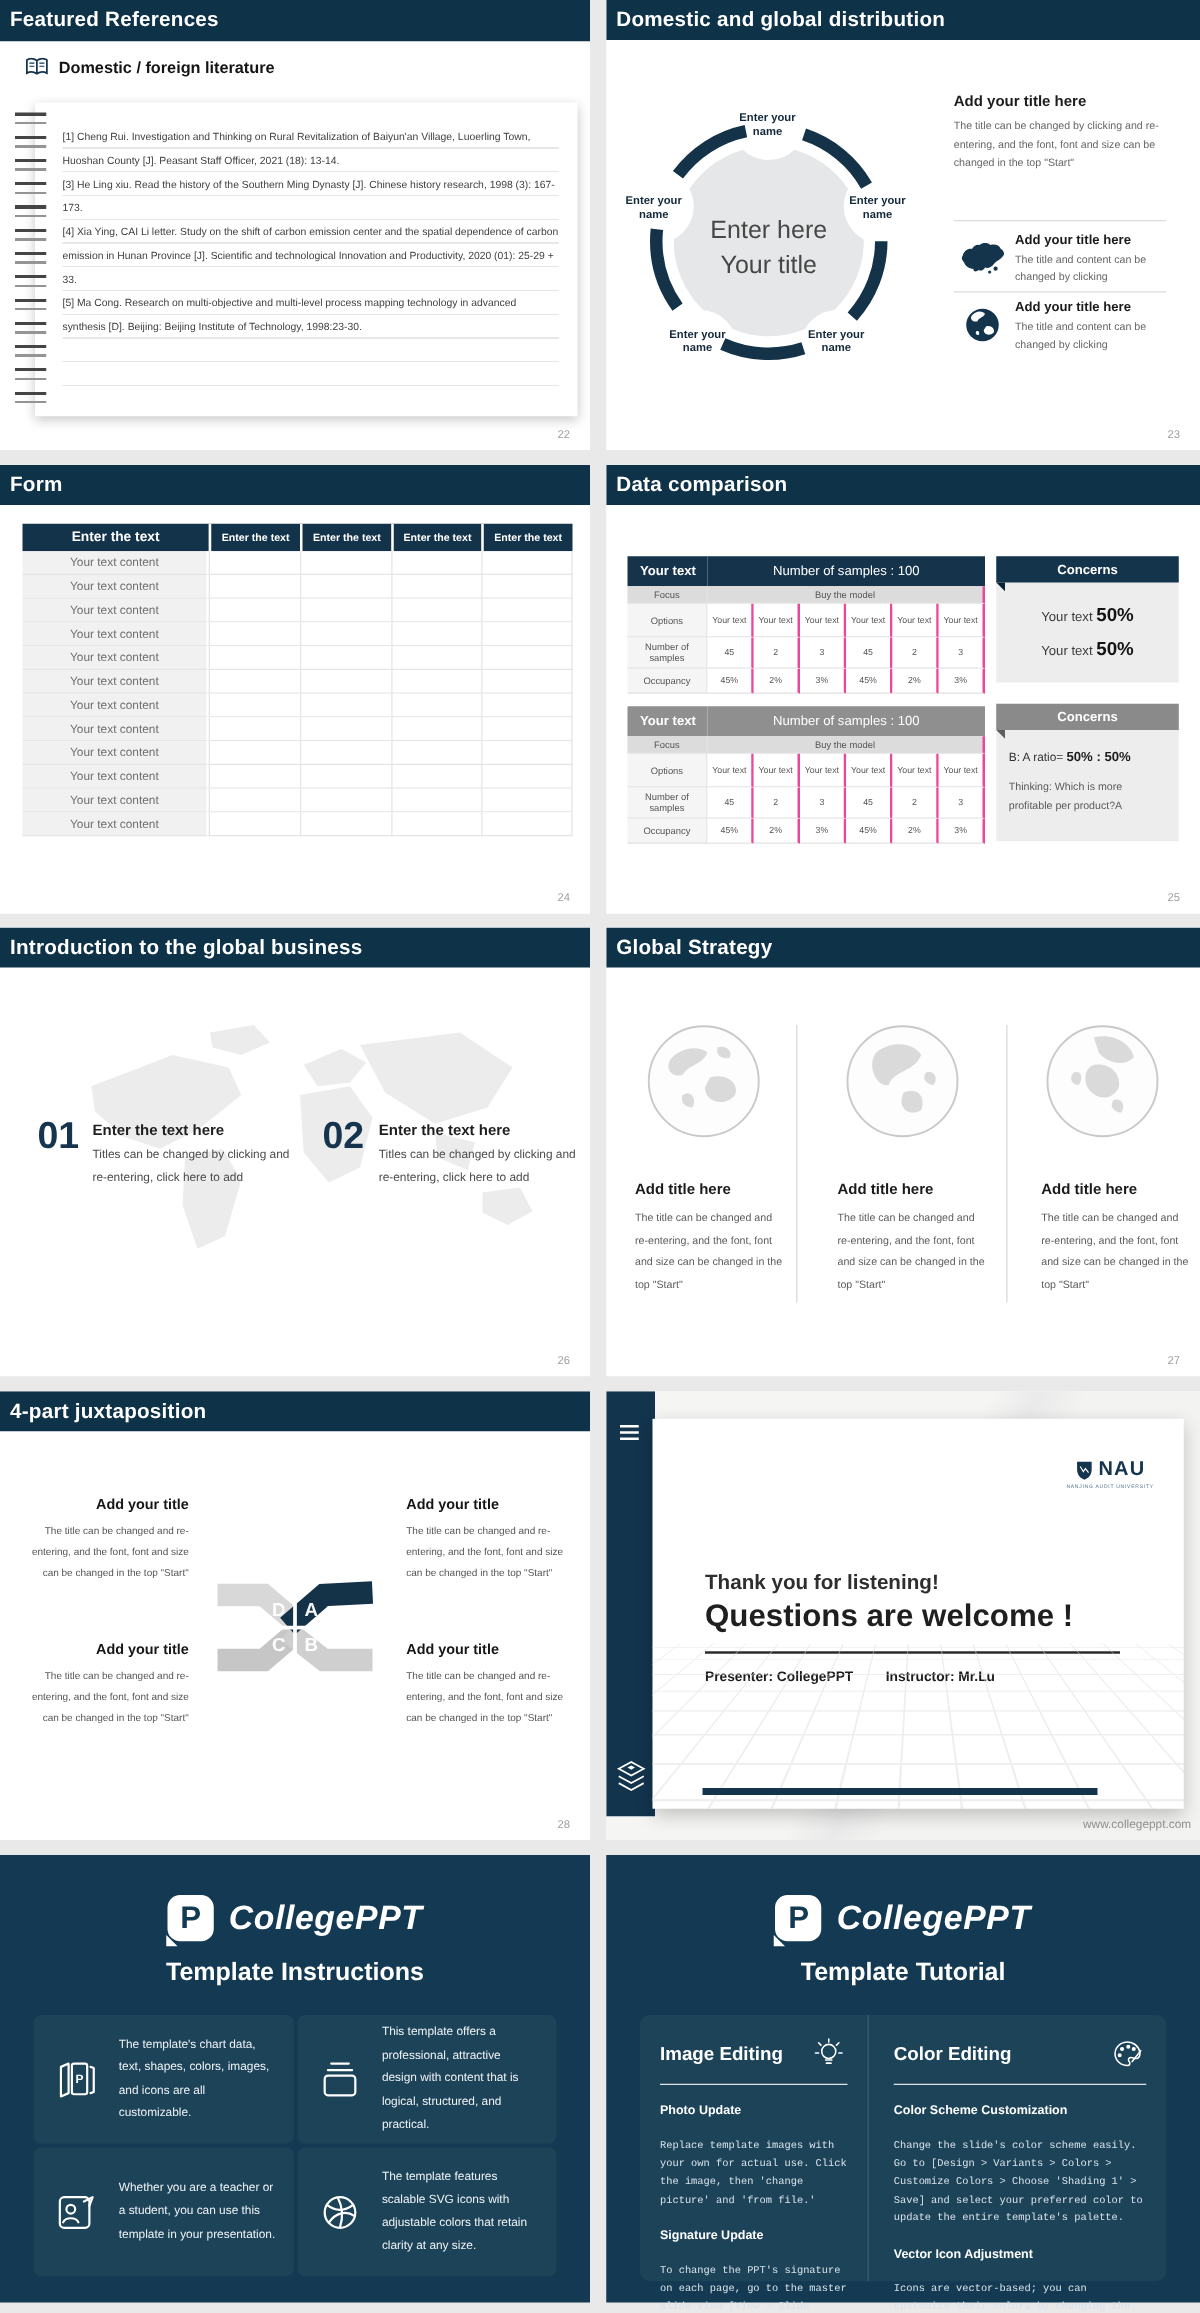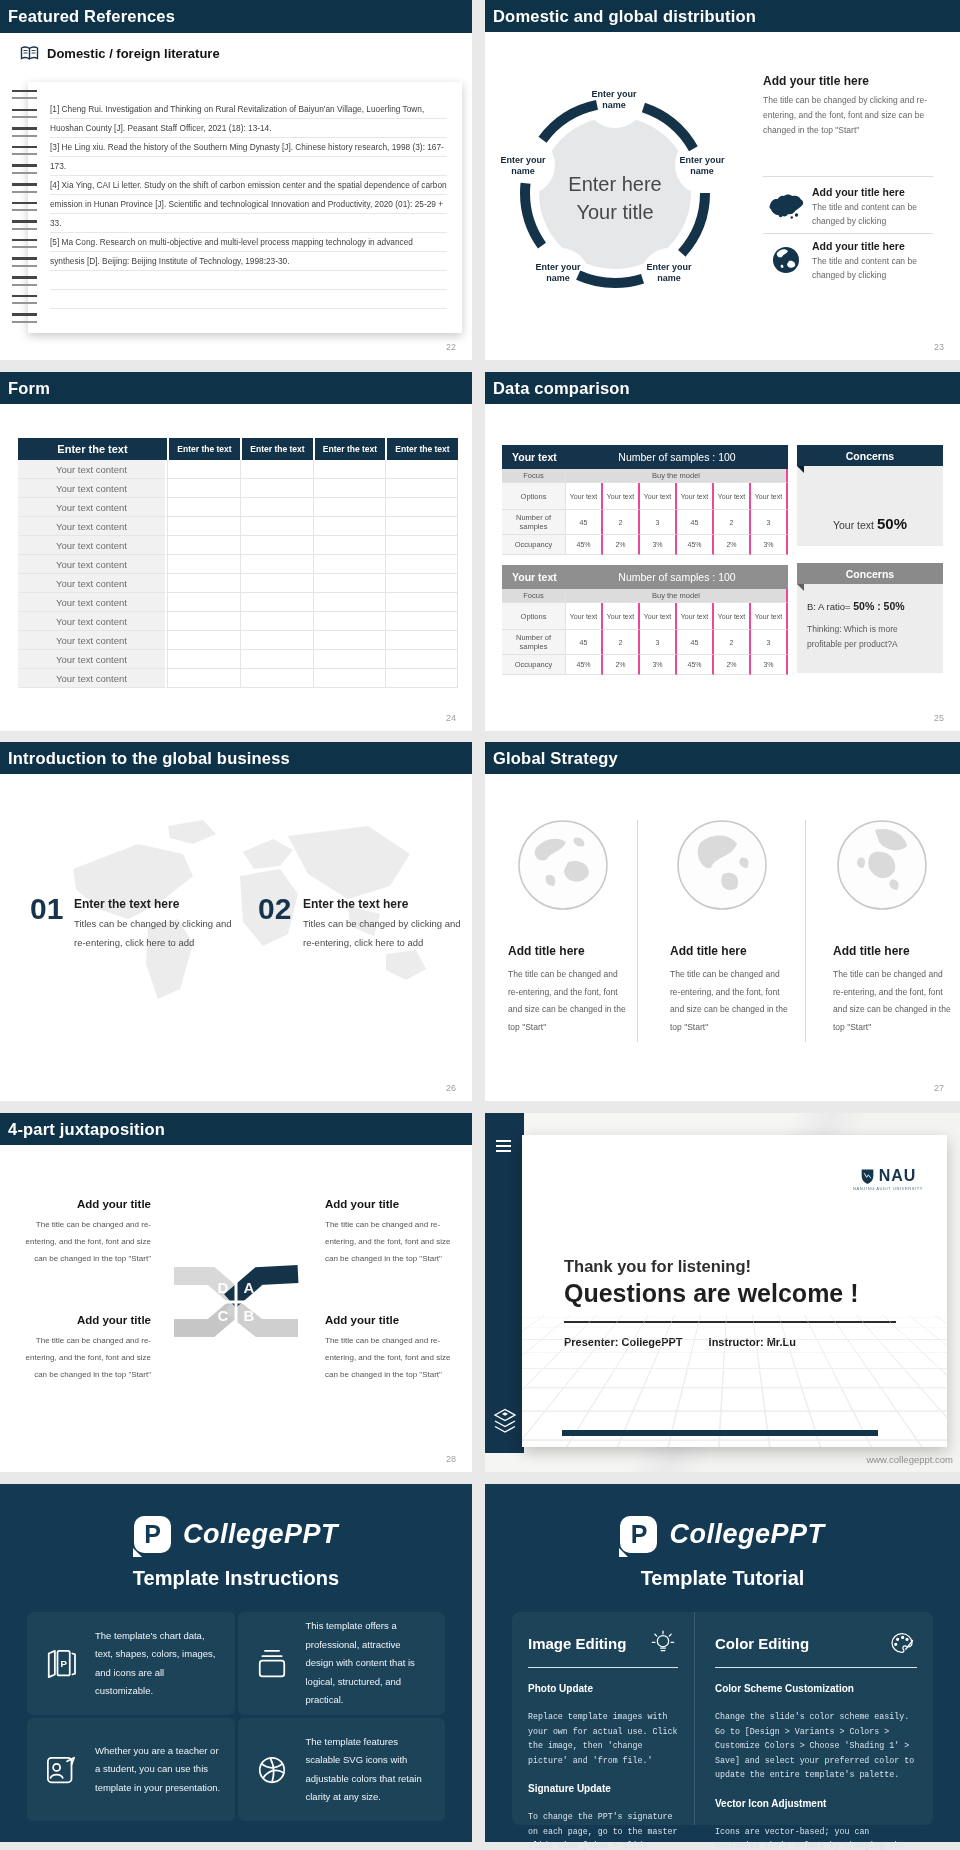--- a/index.html
+++ b/index.html
@@ -36,21 +36,21 @@
   .dg-right-title { position:absolute; left:278px; top:74px; font-size:12px; font-weight:bold; color:#1c1c1c; }
   .dg-right-body { position:absolute; left:278px; top:93px; width:170px; font-size:8.5px; color:#666;
                    line-height:15px; }
   .dg-hr { position:absolute; left:278px; width:170px; height:1px; background:#dcdcdc; }
   .dg-item-icon { position:absolute; left:282px; }
   .dg-item-title { position:absolute; left:327px; font-size:10.5px; font-weight:bold; color:#1c1c1c; }
   .dg-item-body { position:absolute; left:327px; width:128px; font-size:8.5px; color:#666; line-height:13.5px; }
 
   
   #s3 { left:0; top:372px; width:472px; height:359px; }
-  .ftable { position:absolute; left:18px; top:66px; width:440px; border-collapse:separate; border-spacing:0;
+  .ftable { position:absolute; left:18px; top:47px; width:440px; border-collapse:separate; border-spacing:0;
             table-layout:fixed;border-radius:20px; }
   .ftable th { background:#12334a; color:#fff; height:22px; font-weight:bold; text-align:center; }
   .ftable th.big { font-size:11px; }
   .ftable th.sm { font-size:8.5px; border-left:2px solid #fff; }
   .ftable td { height:19px; border-bottom:1px solid #e5e5e5; border-left:1px solid #e5e5e5;
                background:#fff; font-size:9.5px; color:#6e6e6e; text-align:center; }
   .ftable td.c0 { background:#f1f1f1; border-left:none; border-right:2px solid #fff; }
   .ftable td:last-child { border-right:1px solid #e5e5e5; }
 
   
@@ -69,21 +69,21 @@
   .concern { position:absolute; left:312px; width:146px; background:#ededed; }
   .concern.pos1 { top:73px; height:101px; } .concern.pos2 { top:191px; height:110px; }
   .concern .chead { position:relative; height:21px; color:#fff; font-size:10.5px; font-weight:bold;
                     display:flex; align-items:center; justify-content:center; }
   .concern.navy .chead { background:#14344c; } .concern.gray .chead { background:#8a8a8a; }
   .concern .chead::after { content:""; position:absolute; left:0; top:21px; border-style:solid;
                            border-width:7px 0 0 7px; border-color:transparent; }
   .concern.navy .chead::after { border-top-color:#0a2233; border-top-width:7px; border-left-color:transparent; }
   .concern.gray .chead::after { border-top-color:#5f5f5f; }
   .c-rows { padding-top:14px; text-align:center; }
-  .c-row { line-height:26px; font-size:10.5px; color:#3c3c3c;margin-top:31px; }
+  .c-row { line-height:26px; font-size:10.5px; color:#3c3c3c; }
   .c-row b { font-size:15px; color:#141414; font-weight:bold; }
   .c-ratio { padding:16px 10px 0; font-size:9.5px; color:#333; }
   .c-ratio b { font-size:10.5px; color:#1d1d1d; }
   .c-note { padding:10px 12px 0 10px; font-size:8.5px; color:#5a5a5a; line-height:15px; }
 
   
   #s5 { left:0; top:742px; width:472px; height:359px; }
   .map-svg { position:absolute; left:18px; top:72px; }
   .gb-num { position:absolute; font-size:30px; font-weight:bold; color:#16344d; }
   .gb-title { position:absolute; font-size:12px; font-weight:bold; color:#1f1f1f; }

